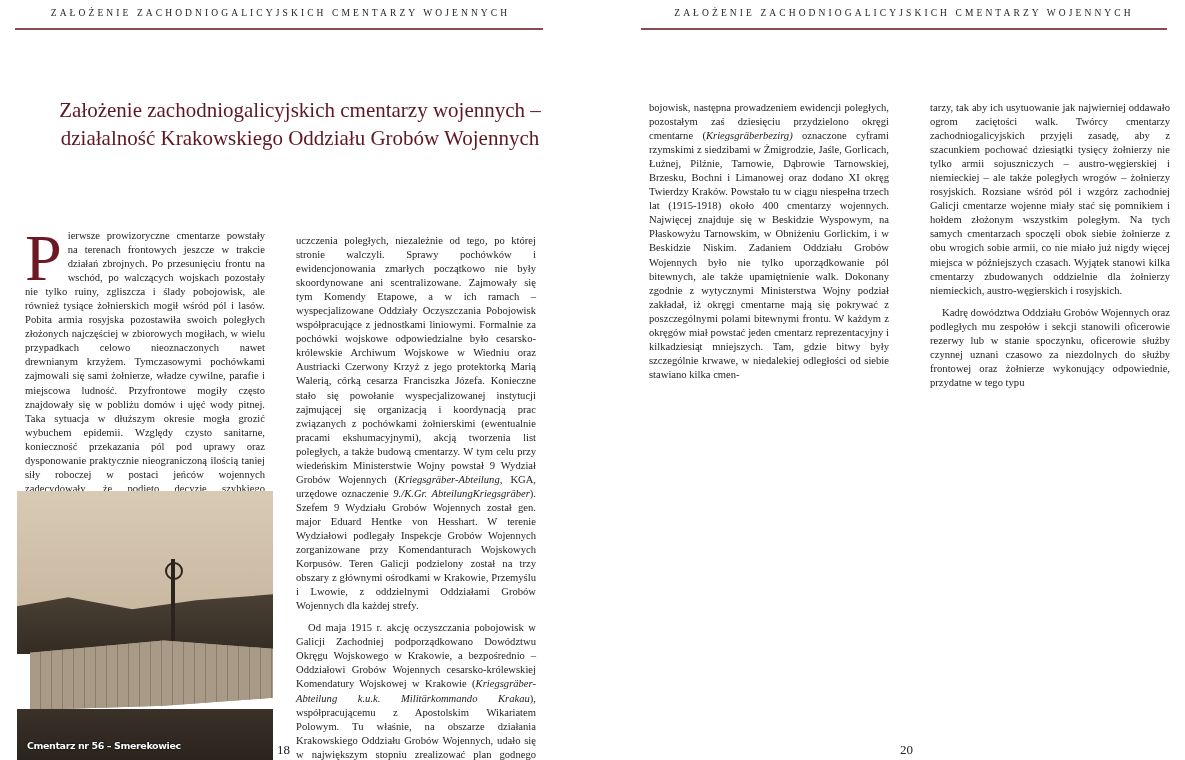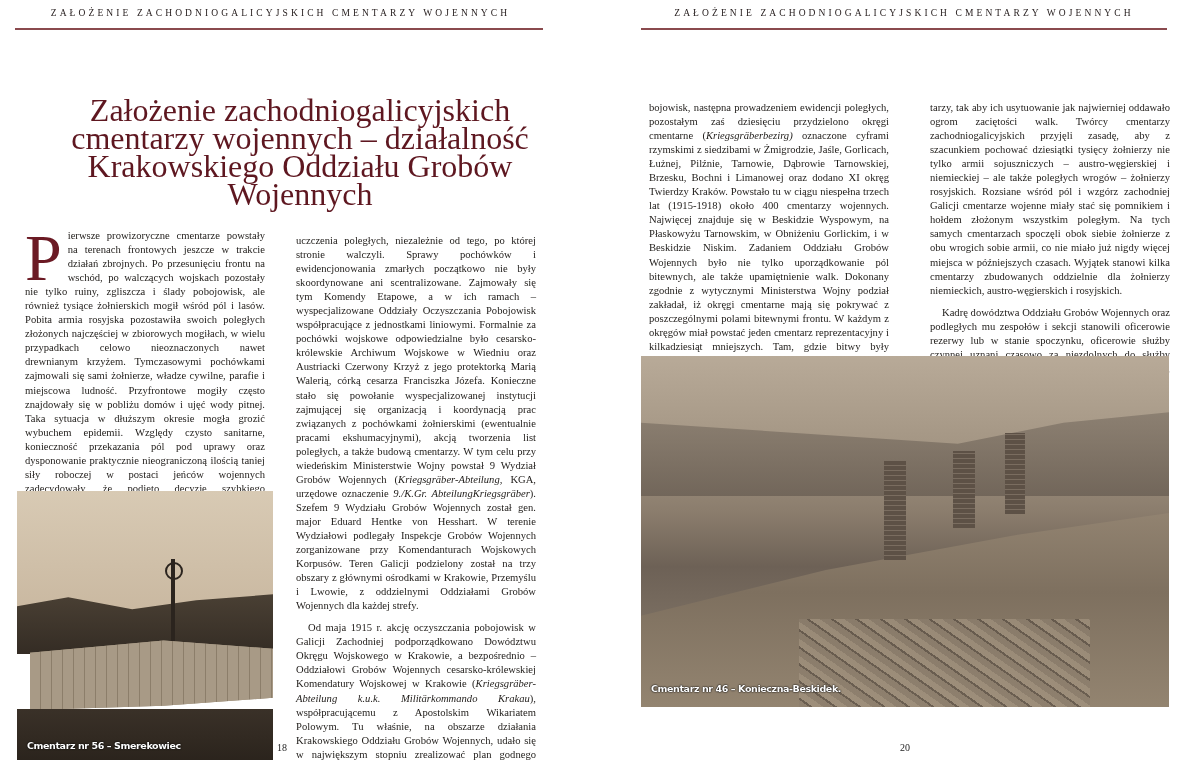--- a/index.html
+++ b/index.html
@@ -12,21 +12,21 @@
   .page-right { left:592px; width:593px; }
 
   .running-head {
     position:absolute; top:8px; font-family:Liberation Serif, serif;
     font-size:9.5px; letter-spacing:3.1px; color:#2a2222; white-space:nowrap; text-align:center;
   }
   .rule { position:absolute; top:28px; height:2px; background:#8a4a4e; }
 
   .title {
     position:absolute; left:20px; width:560px; top:96px;
-    font-family:"Liberation Serif", serif; font-size:32px; line-height:28px;
+    font-family:"Liberation Serif", serif; font-size:21px; line-height:28px;
     color:#5e1720; text-align:center; margin:0; font-weight:normal;
   }
 
   .col {
     position:absolute; font-family:"Liberation Serif", serif;
     font-size:10.6px; line-height:14.05px; text-align:justify; color:#1e1b18;
     hyphens:auto;
   }
   .col p { margin:8px; }
   .col p.indent { text-indent:12px; }
@@ -37,21 +37,21 @@
     color:#6b1a24; margin:2px 6px 0 0; height:54px;
   }
 
   .photo { position:absolute; overflow:hidden; }
   .caption {
     position:absolute; font-family:"DejaVu Sans", sans-serif; font-weight:bold;
     font-size:9.5px; color:#ffffff; letter-spacing:-0.4px;
     text-shadow:0 0 2px #000, 0 0 1px #000;
   }
   .folio {
-    position:absolute; top:742px; font-family:"Liberation Serif", serif; font-size:10px; color:#222;
+    position:absolute; top:742px; font-family:"Liberation Serif", serif; font-size:13px; color:#222;
   }
 
   
   .p1-sky { position:absolute; left:0; top:0; width:100%; height:55%;
     background:linear-gradient(#d8cab4, #c6b49c); }
   .p1-hill { position:absolute; left:0; top:38%; width:100%; height:22%;
     background:linear-gradient(#4a4034, #342c24); clip-path:polygon(0 20%, 20% 5%, 45% 25%, 70% 10%, 100% 0, 100% 100%, 0 100%); }
   .p1-wall { position:absolute; left:5%; top:52%; width:95%; height:30%;
     background:repeating-linear-gradient(90deg, #a89a86 0 10px, #8c7e6a 10px 11px),
                #9d8f7a;
@@ -112,25 +112,15 @@
 
   <div class="col" style="left:49px; top:93px; width:256px;">
     <p><span>bojowisk, następna prowadzeniem ewidencji poległych, pozostałym zaś dziesięciu przydzielono okręgi cmentarne (</span><i>Kriegsgräberbezirg)</i><span> oznaczone cyframi rzymskimi z siedzibami w Żmigrodzie, Jaśle, Gorlicach, Łużnej, Pilźnie, Tarnowie, Dąbrowie Tarnowskiej, Brzesku, Bochni i Limanowej oraz dodano XI okręg Twierdzy Kraków. Powstało tu w ciągu niespełna trzech lat (1915-1918) około 400 cmentarzy wojennych. Najwięcej znajduje się w Beskidzie Wyspowym, na Płaskowyżu Tarnowskim, w Obniżeniu Gorlickim, i w Beskidzie Niskim. Zadaniem Oddziału Grobów Wojennych było nie tylko uporządkowanie pól bitewnych, ale także upamiętnienie walk. Dokonany zgodnie z wytycznymi Ministerstwa Wojny podział zakładał, iż okręgi cmentarne mają się pokrywać z poszczególnymi polami bitewnymi frontu. W każdym z okręgów miał powstać jeden cmentarz reprezentacyjny i kilkadziesiąt mniejszych. Tam, gdzie bitwy były szczególnie krwawe, w niedalekiej odległości od siebie stawiano kilka cmen-</span></p>
   </div>
 
   <div class="col" style="left:330px; top:93px; width:256px;">
     <p>tarzy, tak aby ich usytuowanie jak najwierniej oddawało ogrom zaciętości walk. Twórcy cmentarzy zachodniogalicyjskich przyjęli zasadę, aby z szacunkiem pochować dziesiątki tysięcy żołnierzy nie tylko armii sojuszniczych – austro-węgierskiej i niemieckiej – ale także poległych wrogów – żołnierzy rosyjskich. Rozsiane wśród pól i wzgórz zachodniej Galicji cmentarze wojenne miały stać się pomnikiem i hołdem złożonym wszystkim poległym. Na tych samych cmentarzach spoczęli obok siebie żołnierze z obu wrogich sobie armii, co nie miało już nigdy więcej miejsca w późniejszych czasach. Wyjątek stanowi kilka cmentarzy zbudowanych oddzielnie dla żołnierzy niemieckich, austro-węgierskich i rosyjskich.</p>
     <p class="indent">Kadrę dowództwa Oddziału Grobów Wojennych oraz podległych mu zespołów i sekcji stanowili oficerowie rezerwy lub w stanie spoczynku, oficerowie służby czynnej uznani czasowo za niezdolnych do służby frontowej oraz żołnierze wykonujący odpowiednie, przydatne w tego typu</p>
   </div>
 
-  <div class="photo" style="left:49px; top:356px; width:528px; height:351px;">
-    <div class="p2-sky"></div>
-    <div class="p2-forest"></div>
-    <div class="p2-slope"></div>
-    <div class="p2-pillar" style="left:46%; top:30%; width:22px; height:28%;"></div>
-    <div class="p2-pillar" style="left:59%; top:27%; width:22px; height:22%;"></div>
-    <div class="p2-pillar" style="left:69%; top:22%; width:20px; height:23%;"></div>
-    <div class="p2-stones"></div>
-    <div class="caption" style="left:10px; bottom:13px;">Cmentarz nr 46 – Konieczna-Beskidek.</div>
-  </div>
 
   <div class="folio" style="left:308px;">20</div>
 </div>
 
 </body></html>

